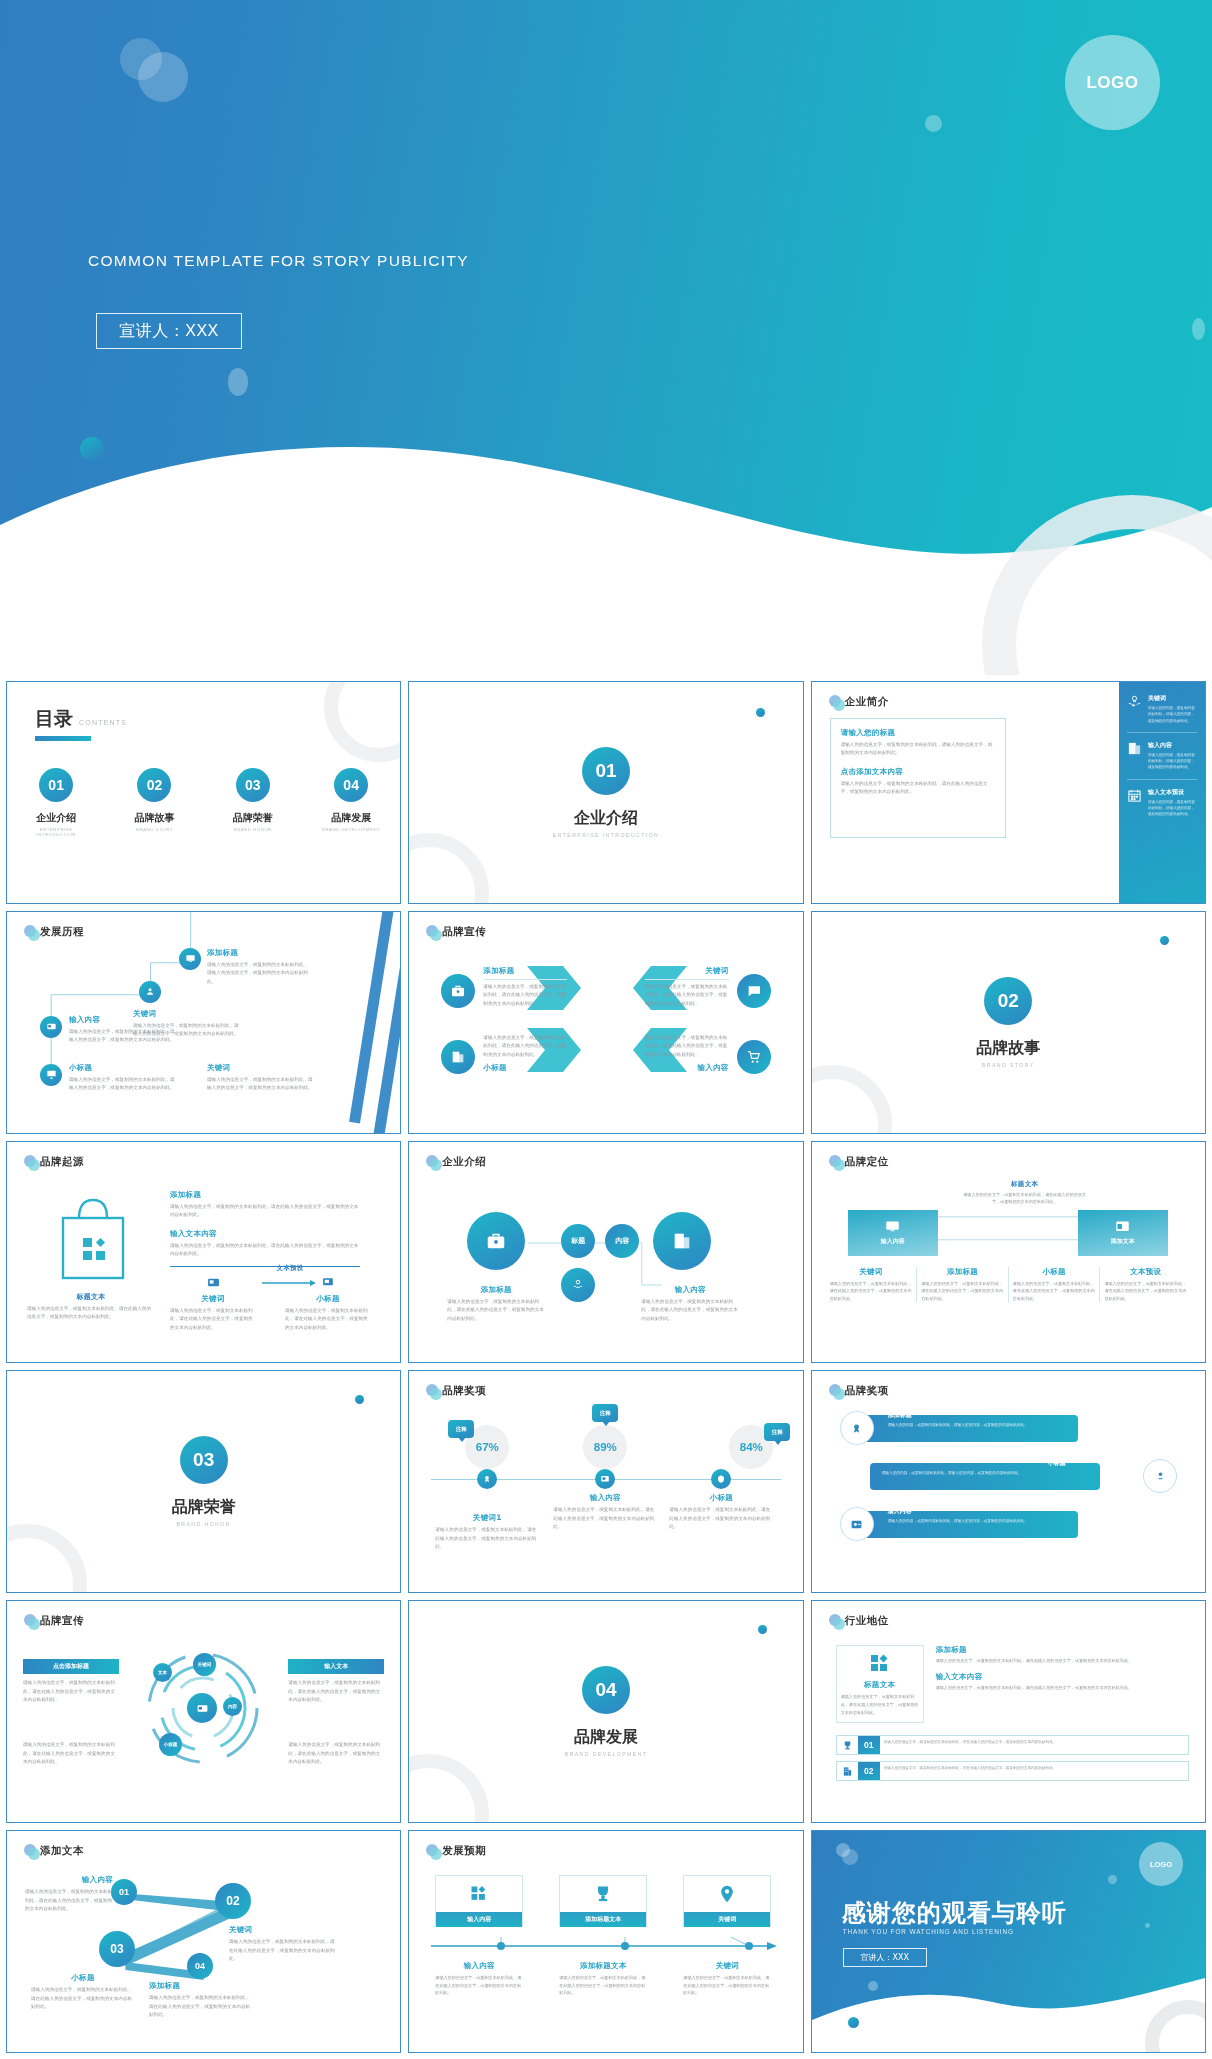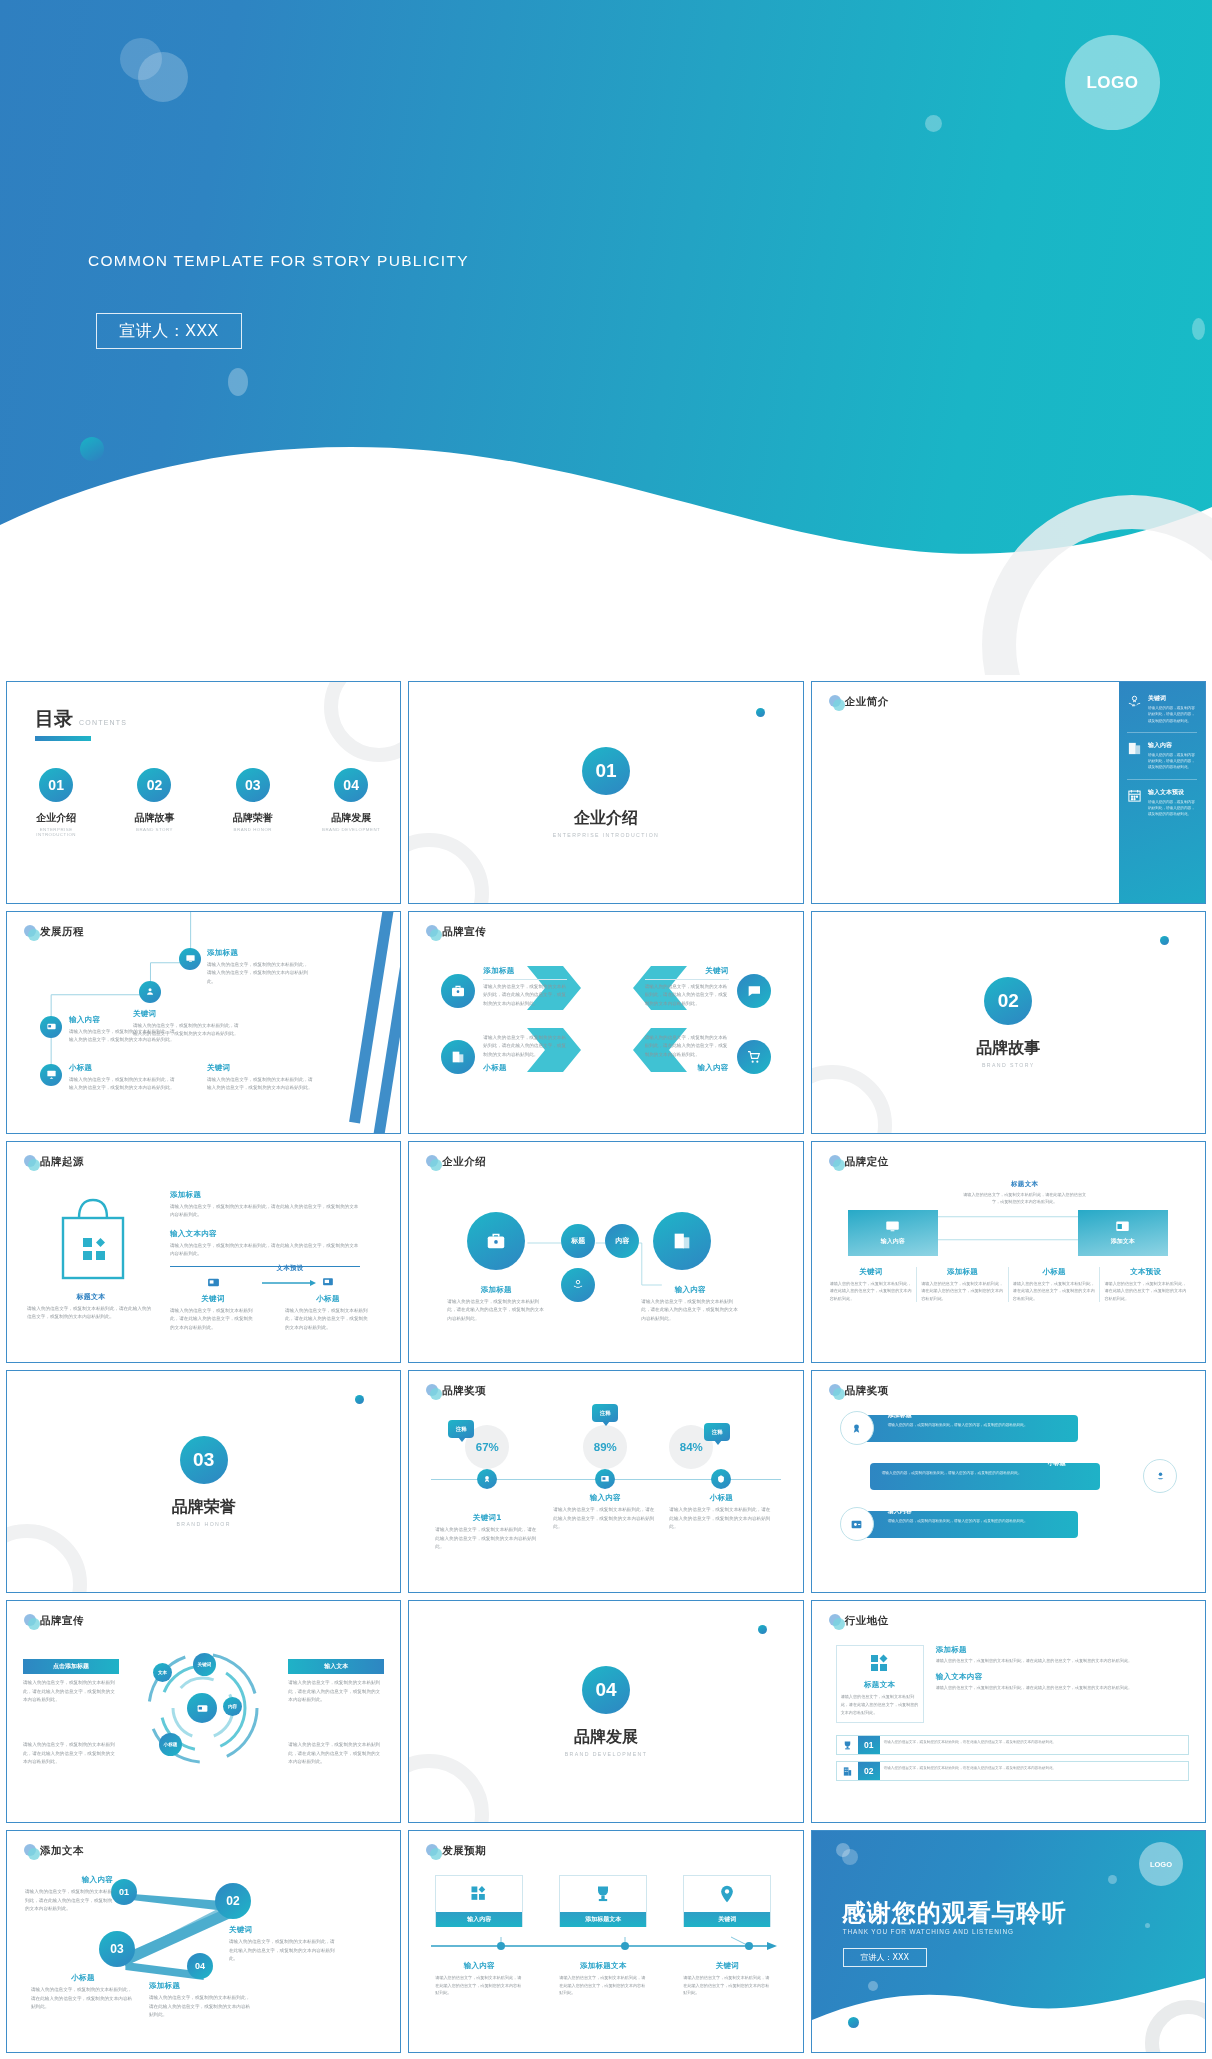--- a/index.html
+++ b/index.html
@@ -270,20 +270,26 @@
     </div>
 
     <div class="slide">
       <div class="slide-inner">
         <div class="sh">
           <span class="sh-mark">
               <i class="a"></i>
               <i class="b"></i>
             </span>
           <span class="sh-title">企业简介</span>
+        </div>
+        <div class="ci-box">
+          <div class="mini-h">请输入您的标题</div>
+          <div class="mini-p" style="margin:3px 0 9px 0;">请输入您的信息文字，或复制您的文本粘贴到此，请输入您的信息文字，或复制您的文本内容粘贴到此。</div>
+          <div class="mini-h">点击添加文本内容</div>
+          <div class="mini-p" style="margin-top:3px;">请输入您的信息文字，或复制您的文本粘贴到此，请在此输入您的信息文字，或复制您的文本内容粘贴到此。</div>
         </div>
         <div class="ci-panel">
           <div class="ci-row">
             <svg class="ci-ico" viewBox="0 0 24 24" fill="#fff">
               <circle cx="12" cy="7" r="3.4" fill="none" stroke="#fff" stroke-width="1.6"></circle>
                 <path d="M10.4 10.2l-1 3.2 2.6-1.4 2.6 1.4-1-3.2"></path>
                 <path d="M3 15c2.5 0 4 1.2 5.5 2.4h3.5c1 0 1 1.4 0 1.4H8M21 15c-2.5 0-4 1.2-5.5 2.4" fill="none" stroke="#fff" stroke-width="1.5"></path>
             </svg>
             <div>
               <div class="ci-h">关键词</div>
@@ -669,21 +675,21 @@
           <svg viewBox="0 0 24 24" fill="#fff" width="10" height="10">
               <rect x="3" y="5" width="18" height="13" rx="1.5"></rect>
               <rect x="6" y="8" width="7" height="6" fill="#2e86c2"></rect>
             </svg>
         </div>
         <div style="position:absolute;left:144px;top:122px;width:104px;text-align:center;">
           <div class="mini-h">输入内容</div>
           <div class="mini-p" style="margin-top:3px;text-align:left;">请输入您的信息文字，或复制文本粘贴到此，请在此输入您的信息文字，或复制您的文本内容粘贴到此。</div>
         </div>
 
-        <div style="position:absolute;left:260px;top:54px;width:104px;text-align:left;">
+        <div style="position:absolute;left:260px;top:54px;width:104px;text-align:right;">
           <div style="position:relative;display:inline-block;">
             <div class="pc">84%</div>
             <span class="tag" style="right:-17px;top:-2px;">注释</span>
           </div>
         </div>
         <div class="circ" style="position:absolute;left:302px;top:98px;width:20px;height:20px;">
           <svg viewBox="0 0 24 24" fill="#fff" width="10" height="10">
               <path d="M12 3l7 4v6c0 4-3 7-7 8-4-1-7-4-7-8V7z"></path>
             </svg>
         </div>

